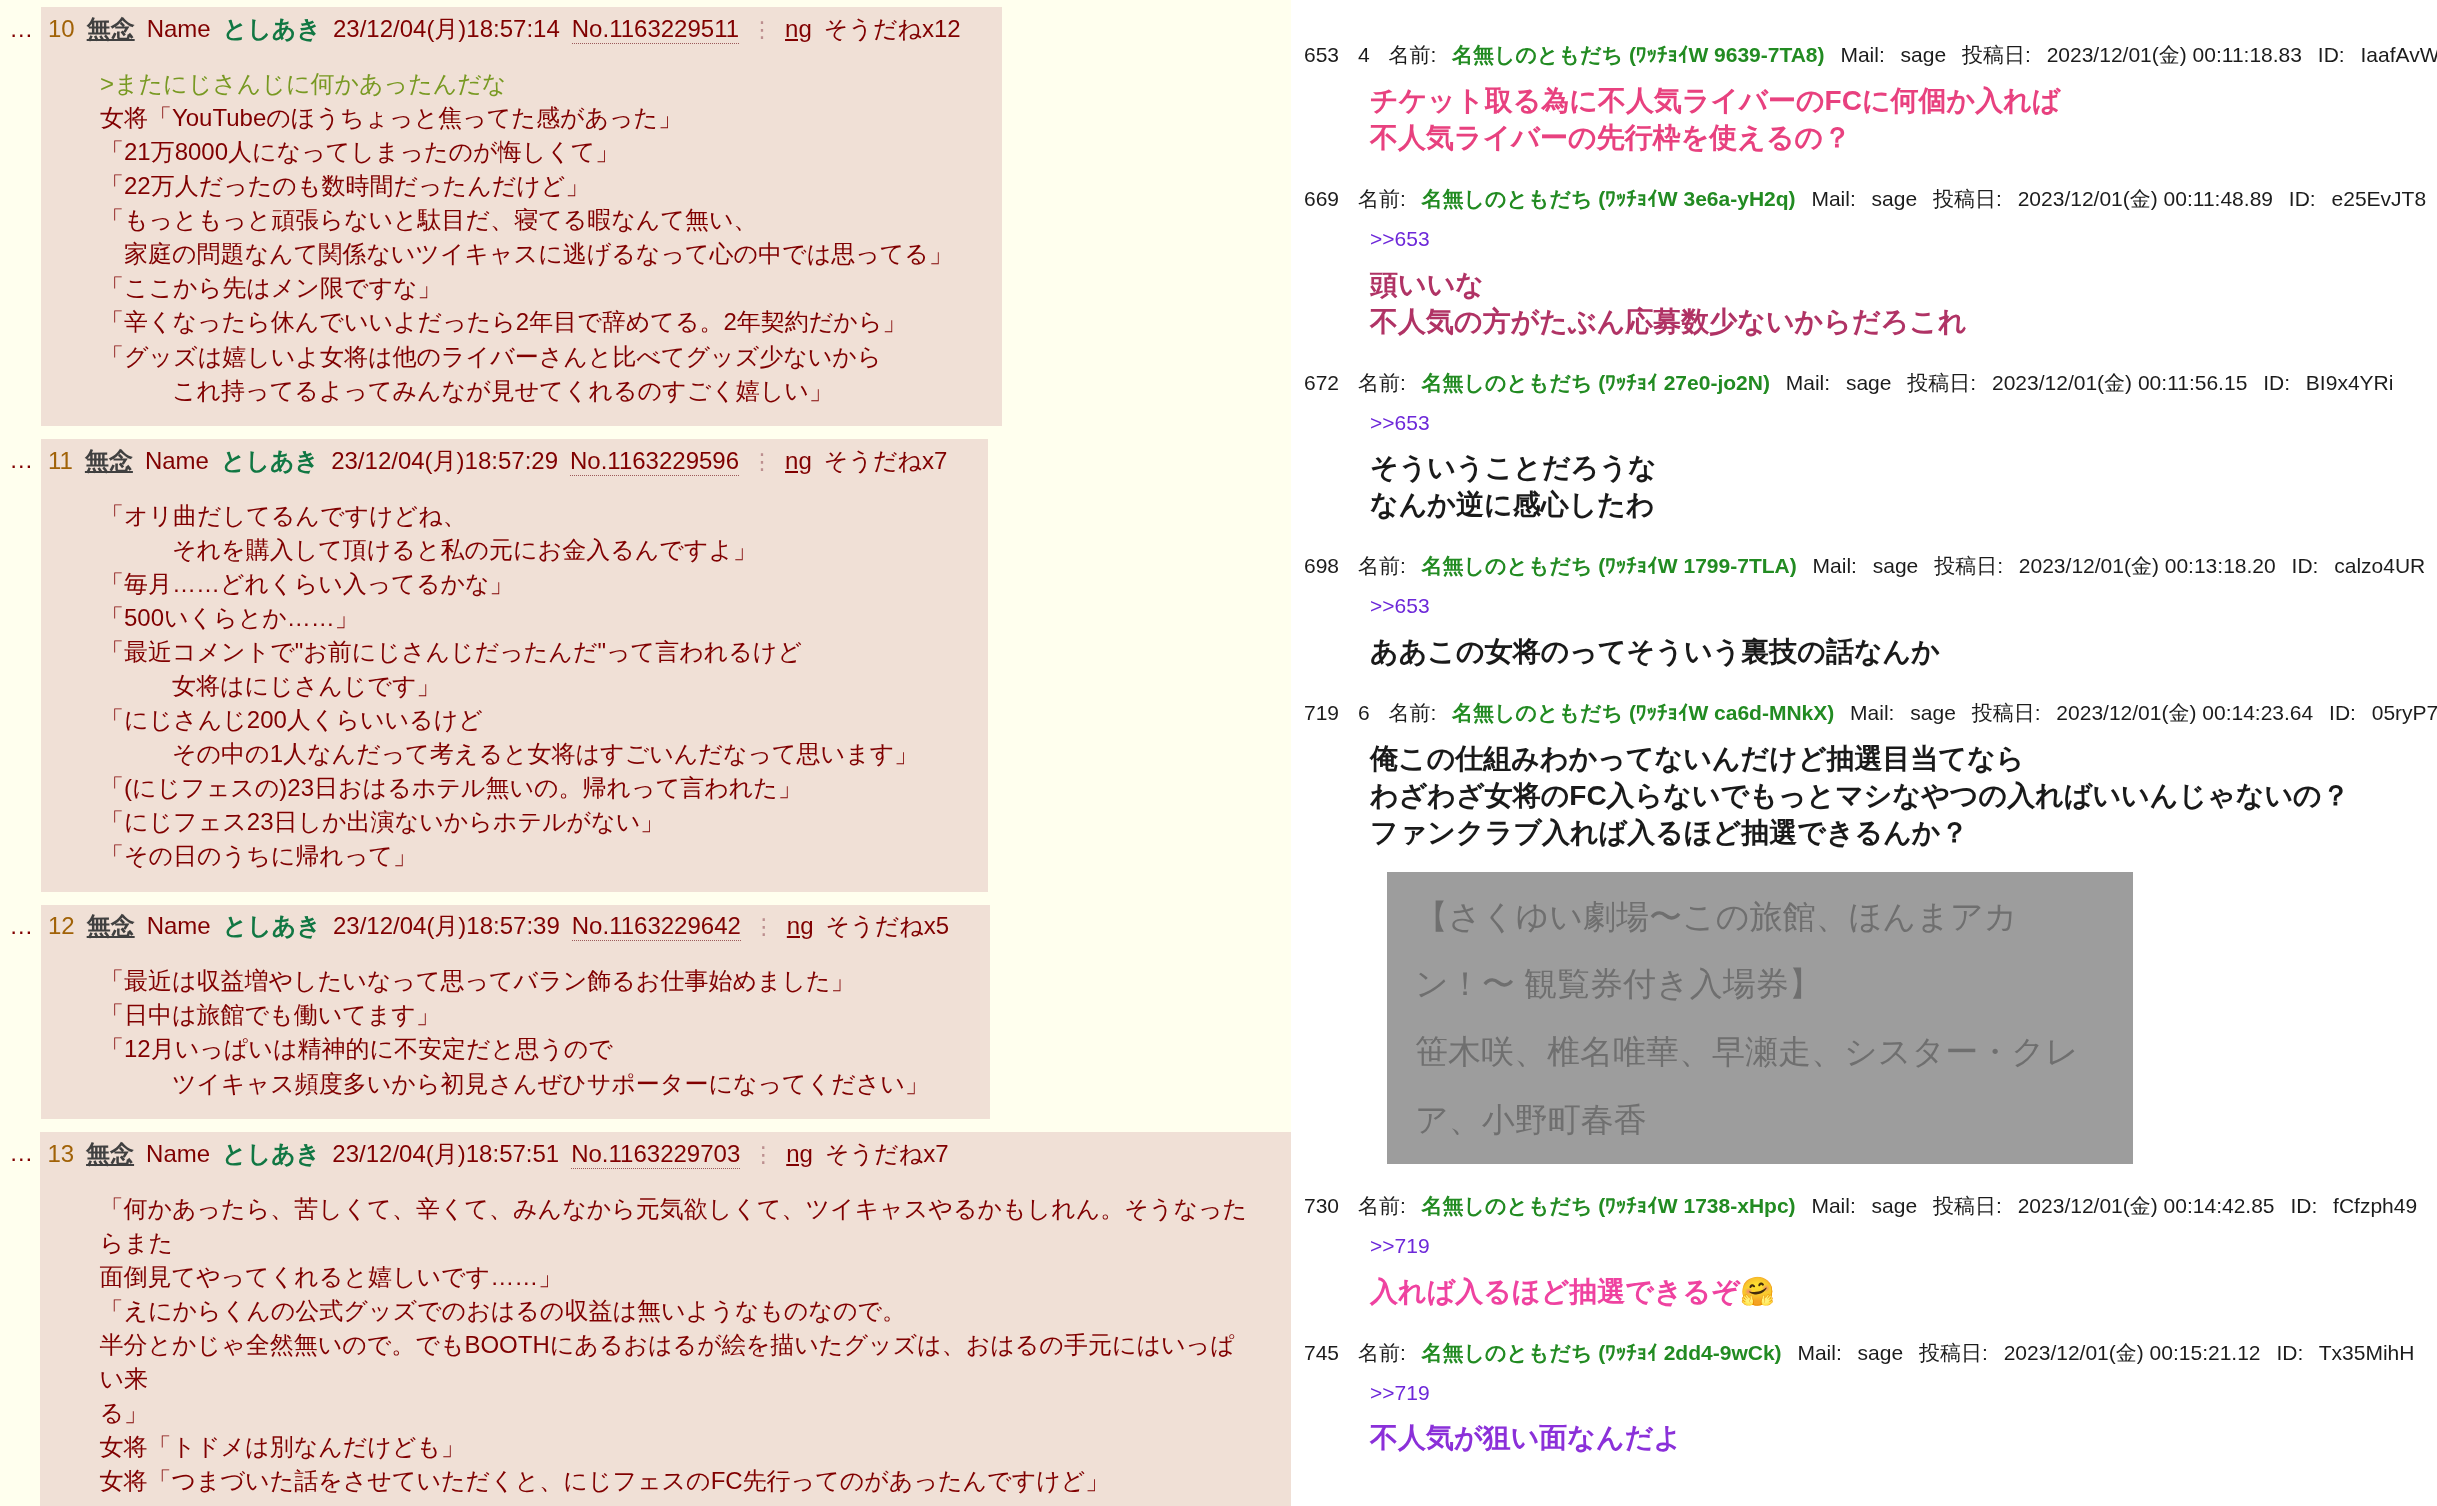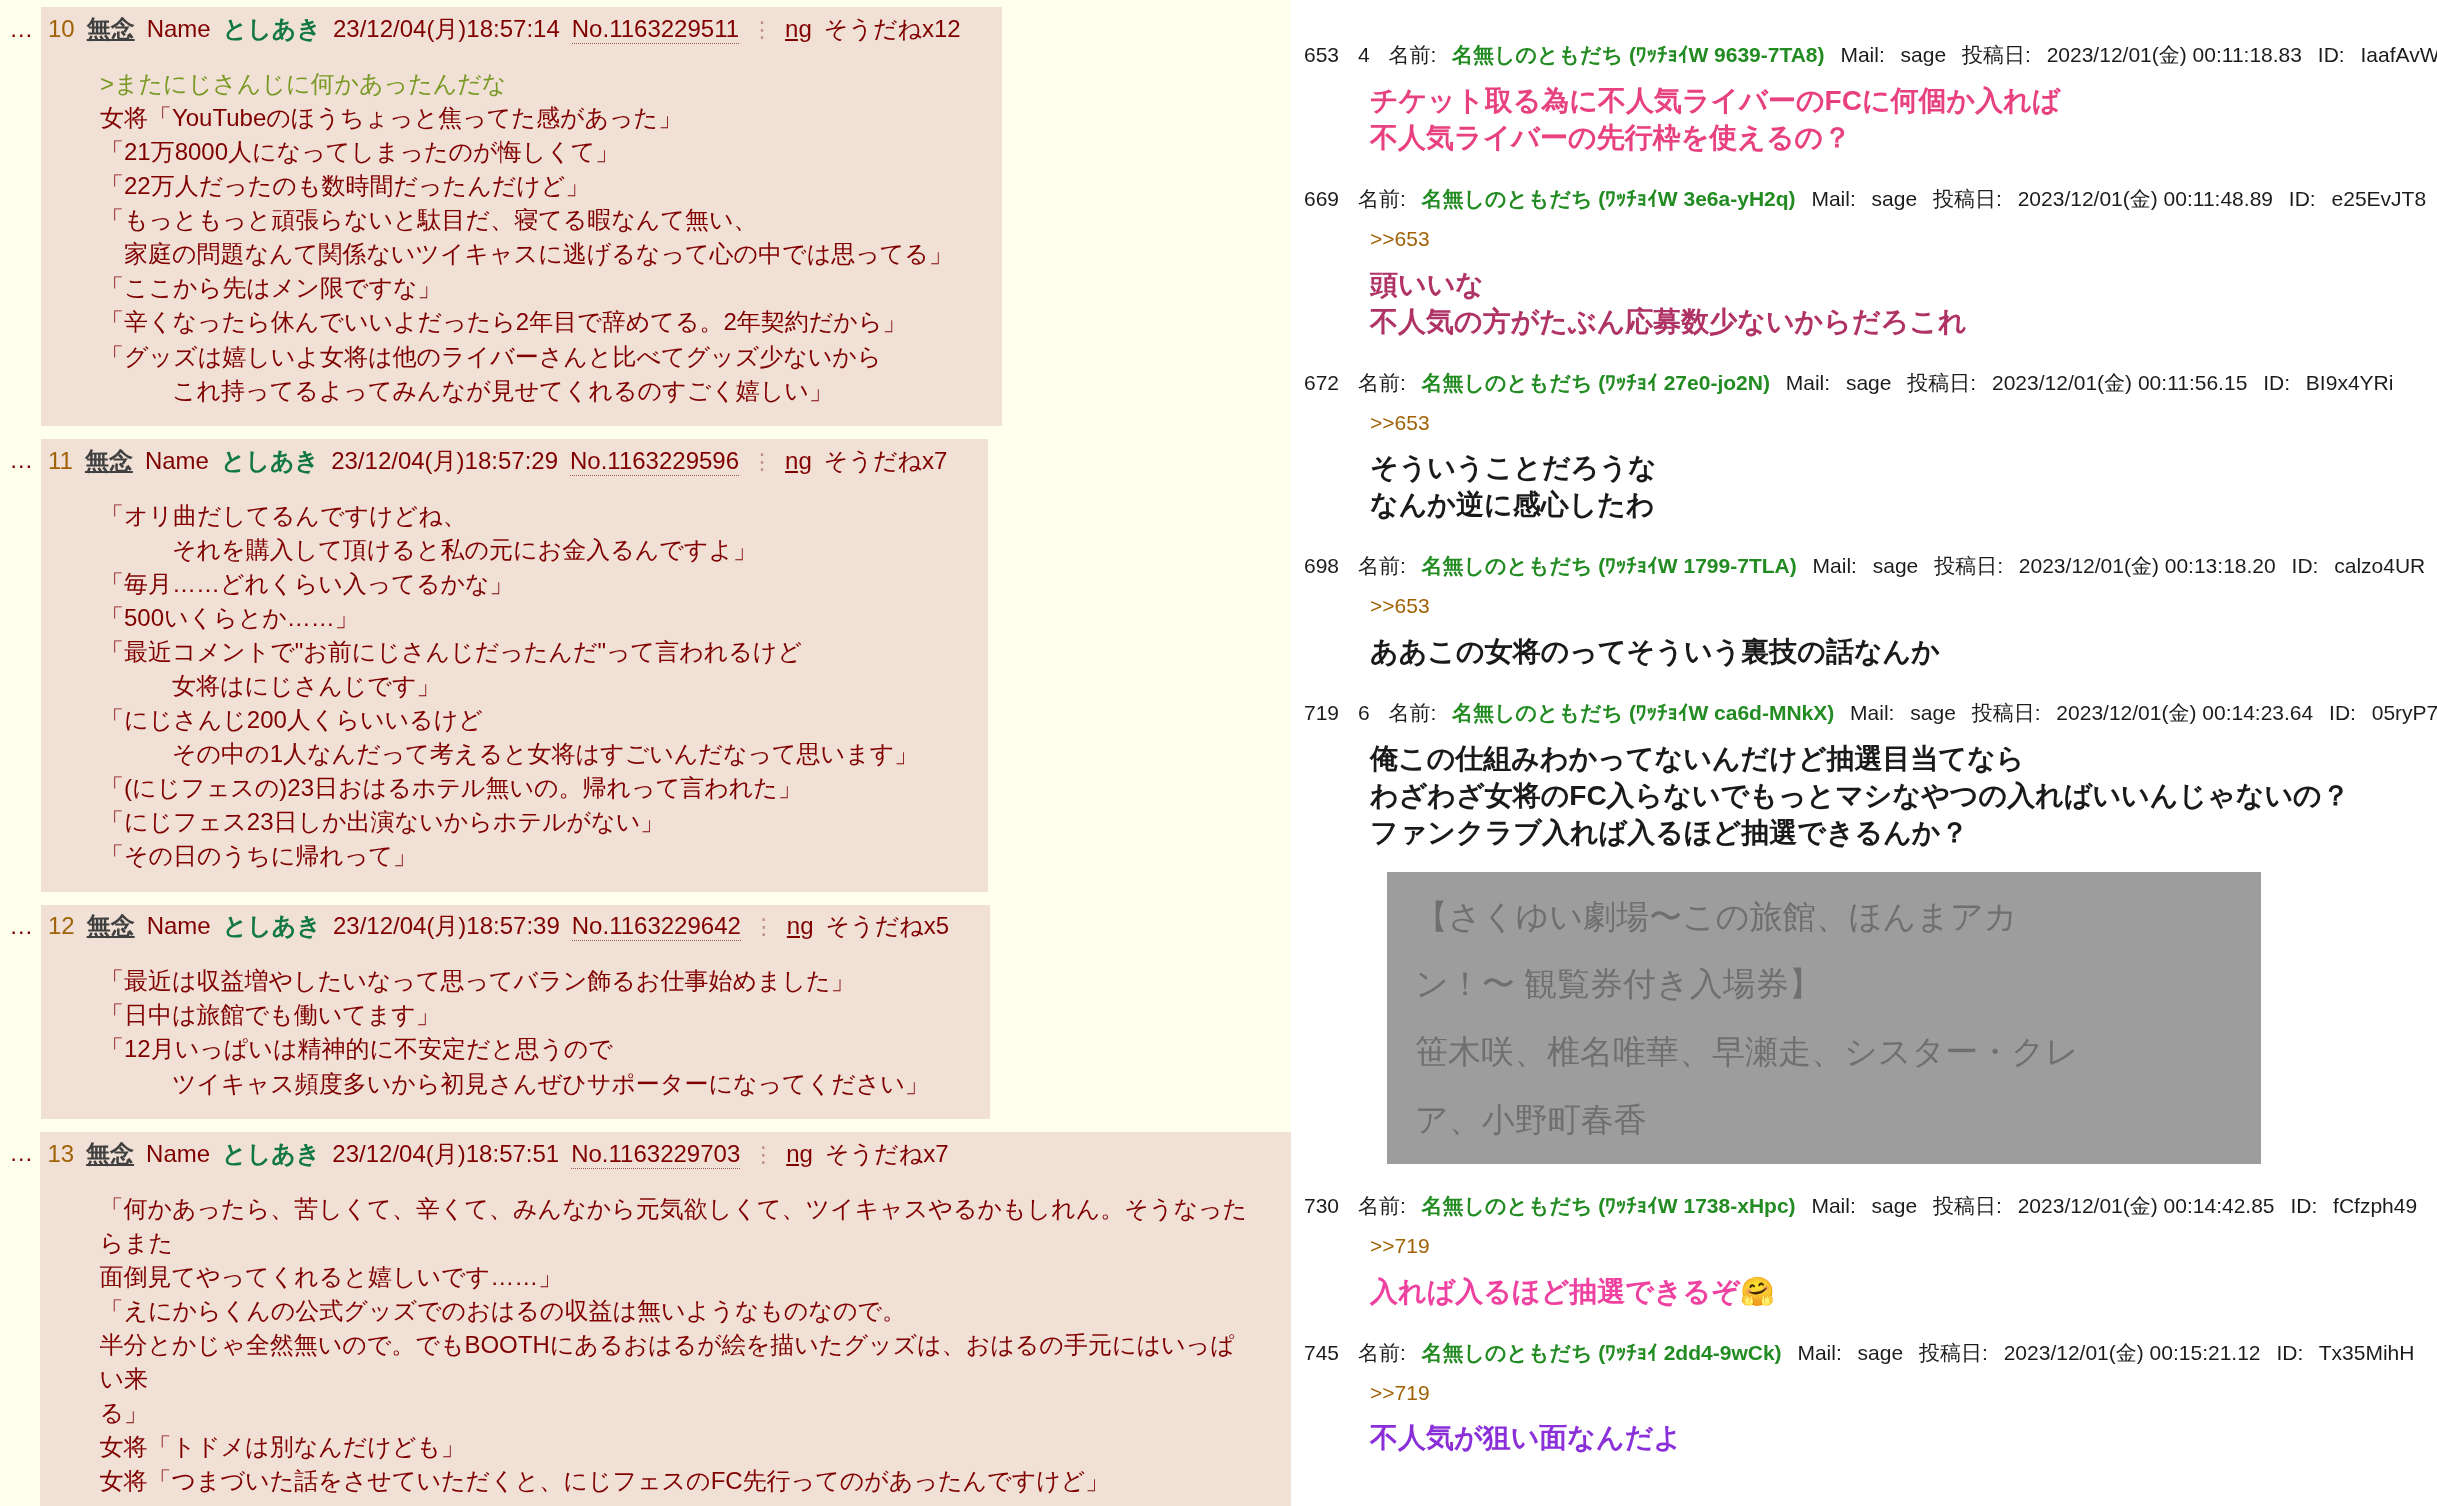--- a/index.html
+++ b/index.html
@@ -30,25 +30,25 @@
   .right-panel{
     flex:1;box-sizing:border-box;background:#ffffff;
     padding:41px 16.6px 0 13px;
   }
   .rpost{margin-bottom:28px;}
   .rheader{font-size:21px;color:#1c1c1c;white-space:nowrap;margin-bottom:14px;letter-spacing:0;}
   .rheader span{margin-right:10px;}
   .rheader .rnum{margin-right:13px;}
   .rheader .rcount{margin-right:13px;}
   .rheader .rname{color:#228b22;font-weight:bold;}
-  .ranchor{margin:0 0 15.7px 66px;font-size:21px;color:#a16207;width:fit-content;}
+  .ranchor{margin:0 0 15.7px 66px;font-size:21px;color:#6d28d9;width:fit-content;}
   .rmsg{margin-left:66px;font-size:28px;font-weight:bold;line-height:1.32;}
   .rmsg div{white-space:pre-wrap;}
   .rquote{
-    margin:20px 0 5.5px 83px;width:874px;box-sizing:border-box;
+    margin:20px 0 5.5px 83px;width:746px;box-sizing:border-box;
     background:#9d9d9d;color:#6f6f6f;
     font-size:33px;line-height:2.05;padding:11px 28px;
   }
   .rquote div{white-space:pre-wrap;}
 </style>
 </head>
 <body>
 
 <div class="left-panel">
   <div class="fpost">

